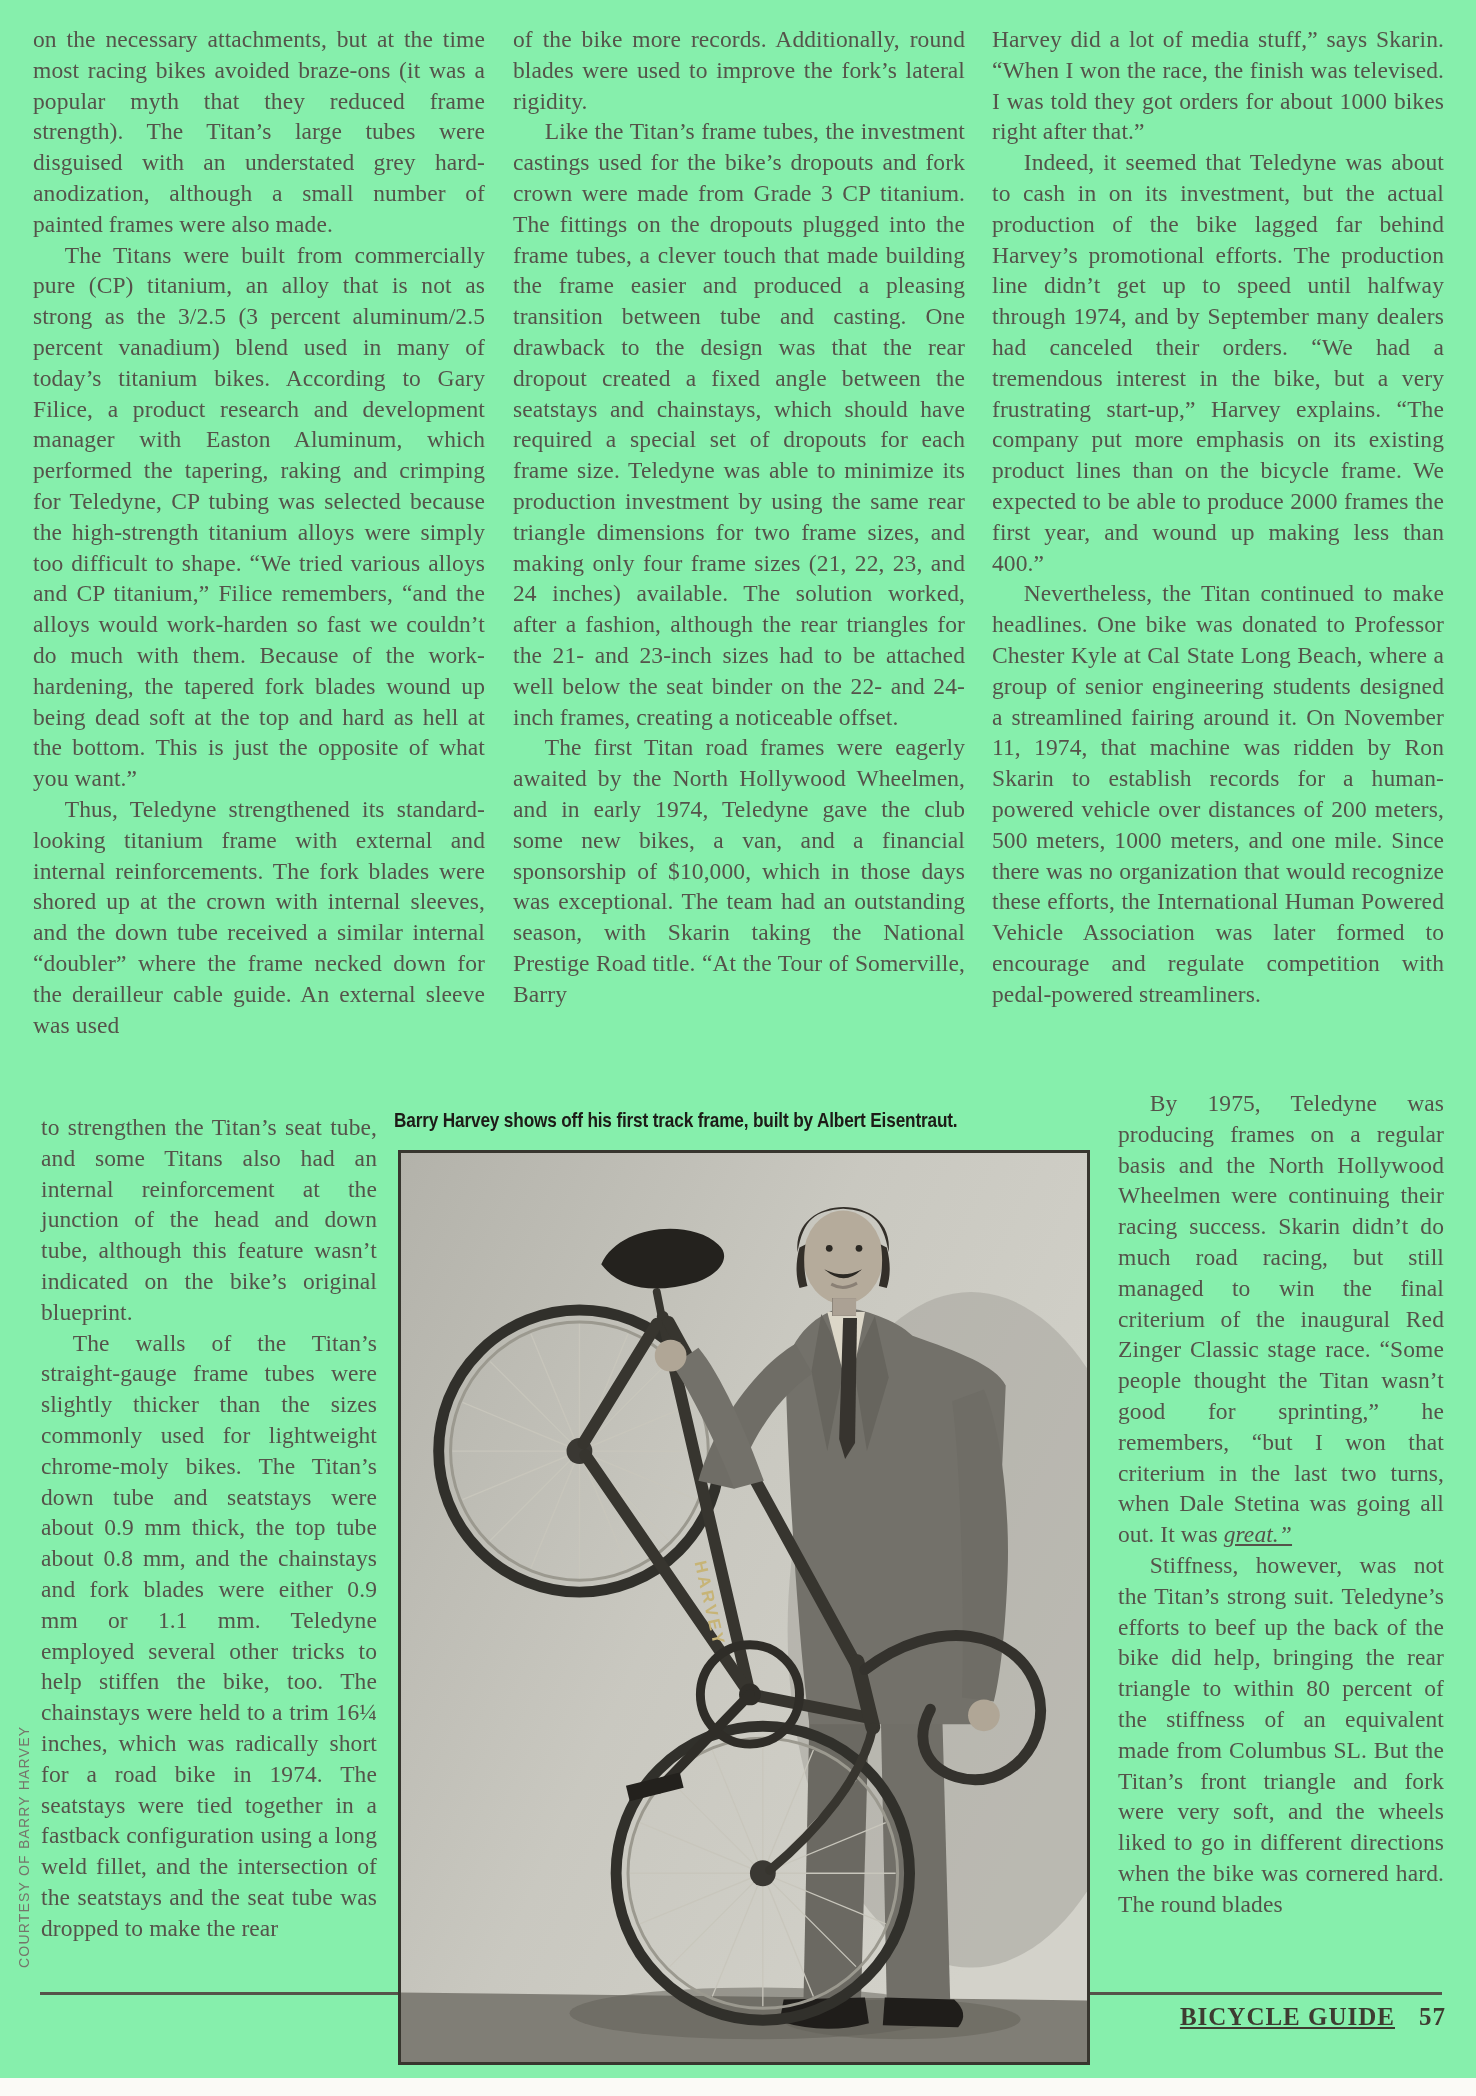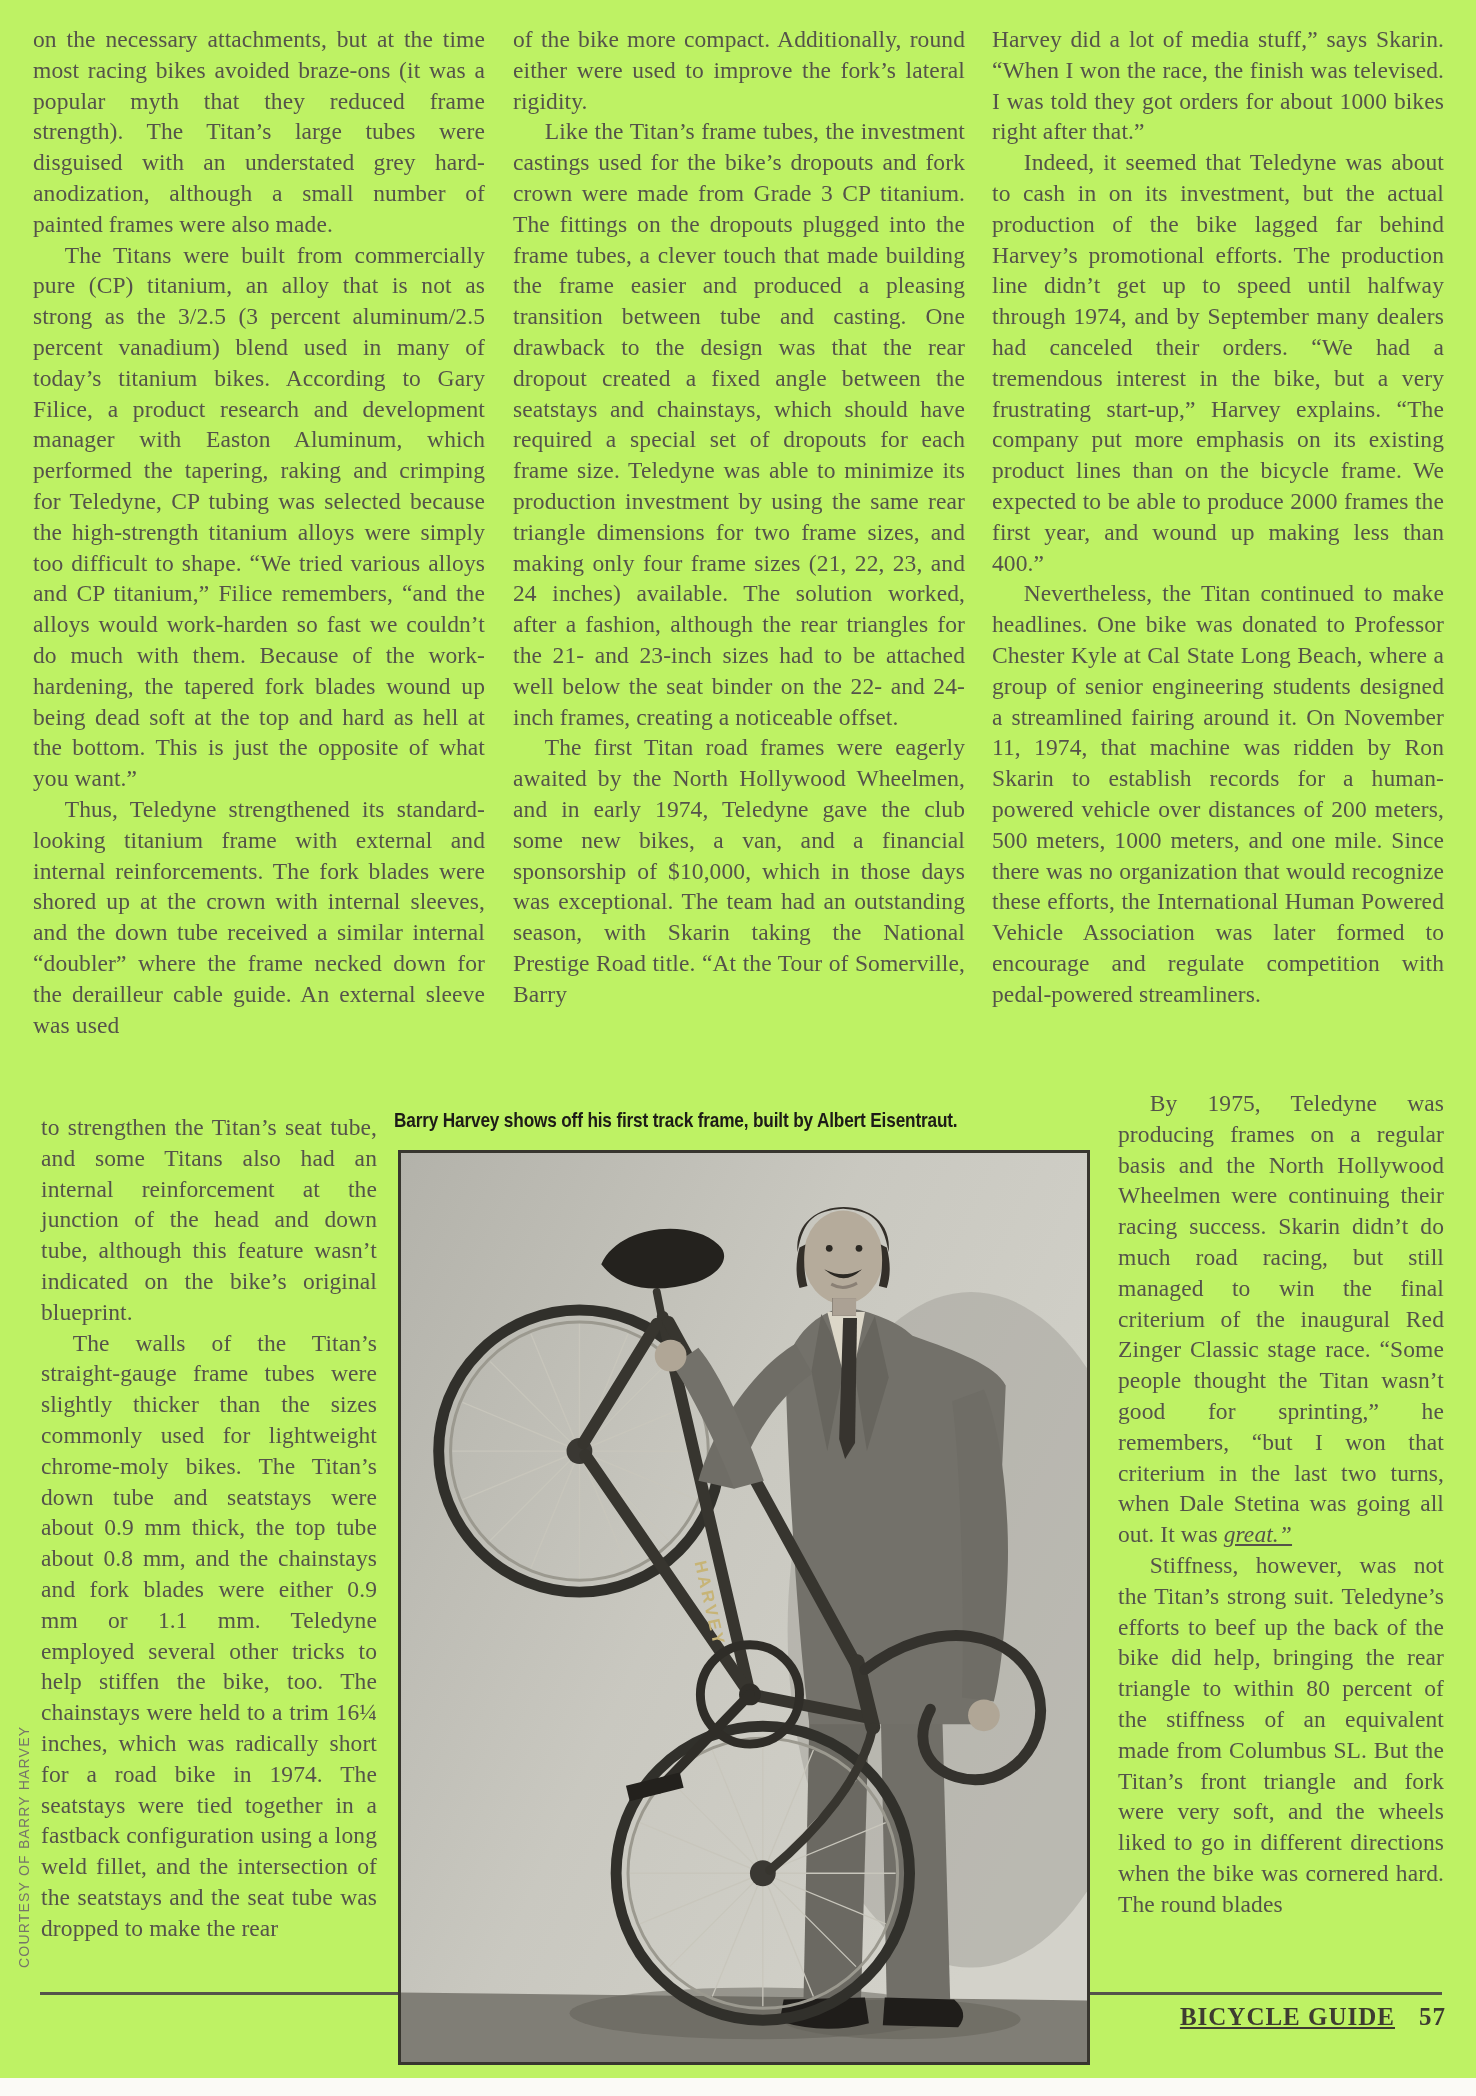--- a/index.html
+++ b/index.html
@@ -1,18 +1,18 @@
 <!DOCTYPE html>
 <html lang="en"><head>
 <meta charset="utf-8">
 <style>
   html,body{margin:0;padding:0;background:#e8e6dc;}
   .page{
     position:relative; width:1476px; height:2096px;
-    background:#bef264; overflow:hidden;
+    background:#86efac; overflow:hidden;
     font-family:"Liberation Serif", serif;
     color:#55534a;
   }
   .col{
     position:absolute; text-align:justify;
     font-size:23.5px; line-height:30.8px;
     letter-spacing:0.1px;
     hyphens:auto; -webkit-hyphens:auto;
   }
   .col p{margin:0; text-indent:1.35em;}
@@ -68,21 +68,21 @@
     <p>The Titans were built from commercially pure (CP) titanium, an alloy that is not as strong as the 3/2.5 (3 percent aluminum/2.5 percent vanadium) blend used in many of today’s titanium bikes. According to Gary Filice, a product research and development manager with Easton Aluminum, which performed the tapering, raking and crimping for Teledyne, CP tubing was selected because the high-strength titanium alloys were simply too difficult to shape. “We tried various alloys and CP titanium,” Filice remembers, “and the alloys would work-harden so fast we couldn’t do much with them. Because of the work-hardening, the tapered fork blades wound up being dead soft at the top and hard as hell at the bottom. This is just the opposite of what you want.”</p>
     <p>Thus, Teledyne strengthened its standard-looking titanium frame with external and internal reinforcements. The fork blades were shored up at the crown with internal sleeves, and the down tube received a similar internal “doubler” where the frame necked down for the derailleur cable guide. An external sleeve was used</p>
   </div>
 
   <div class="col col-left-bot">
     <p class="cont">to strengthen the Titan’s seat tube, and some Titans also had an internal reinforcement at the junction of the head and down tube, although this feature wasn’t indicated on the bike’s original blueprint.</p>
     <p>The walls of the Titan’s straight-gauge frame tubes were slightly thicker than the sizes commonly used for lightweight chrome-moly bikes. The Titan’s down tube and seatstays were about 0.9 mm thick, the top tube about 0.8 mm, and the chainstays and fork blades were either 0.9 mm or 1.1 mm. Teledyne employed several other tricks to help stiffen the bike, too. The chainstays were held to a trim 16¼ inches, which was radically short for a road bike in 1974. The seatstays were tied together in a fastback configuration using a long weld fillet, and the intersection of the seatstays and the seat tube was dropped to make the rear</p>
   </div>
 
   <div class="col col-mid">
-    <p class="cont">of the bike more compact. Additionally, round either were used to improve the fork’s lateral rigidity.</p>
+    <p class="cont">of the bike more records. Additionally, round blades were used to improve the fork’s lateral rigidity.</p>
     <p>Like the Titan’s frame tubes, the investment castings used for the bike’s dropouts and fork crown were made from Grade 3 CP titanium. The fittings on the dropouts plugged into the frame tubes, a clever touch that made building the frame easier and produced a pleasing transition between tube and casting. One drawback to the design was that the rear dropout created a fixed angle between the seatstays and chainstays, which should have required a special set of dropouts for each frame size. Teledyne was able to minimize its production investment by using the same rear triangle dimensions for two frame sizes, and making only four frame sizes (21, 22, 23, and 24 inches) available. The solution worked, after a fashion, although the rear triangles for the 21- and 23-inch sizes had to be attached well below the seat binder on the 22- and 24-inch frames, creating a noticeable offset.</p>
     <p>The first Titan road frames were eagerly awaited by the North Hollywood Wheelmen, and in early 1974, Teledyne gave the club some new bikes, a van, and a financial sponsorship of $10,000, which in those days was exceptional. The team had an outstanding season, with Skarin taking the National Prestige Road title. “At the Tour of Somerville, Barry</p>
   </div>
 
   <div class="col col-right-top">
     <p class="cont">Harvey did a lot of media stuff,” says Skarin. “When I won the race, the finish was televised. I was told they got orders for about 1000 bikes right after that.”</p>
     <p>Indeed, it seemed that Teledyne was about to cash in on its investment, but the actual production of the bike lagged far behind Harvey’s promotional efforts. The production line didn’t get up to speed until halfway through 1974, and by September many dealers had canceled their orders. “We had a tremendous interest in the bike, but a very frustrating start-up,” Harvey explains. “The company put more emphasis on its existing product lines than on the bicycle frame. We expected to be able to produce 2000 frames the first year, and wound up making less than 400.”</p>
     <p>Nevertheless, the Titan continued to make headlines. One bike was donated to Professor Chester Kyle at Cal State Long Beach, where a group of senior engineering students designed a streamlined fairing around it. On November 11, 1974, that machine was ridden by Ron Skarin to establish records for a human-powered vehicle over distances of 200 meters, 500 meters, 1000 meters, and one mile. Since there was no organization that would recognize these efforts, the International Human Powered Vehicle Association was later formed to encourage and regulate competition with pedal-powered streamliners.</p>
   </div>
 

